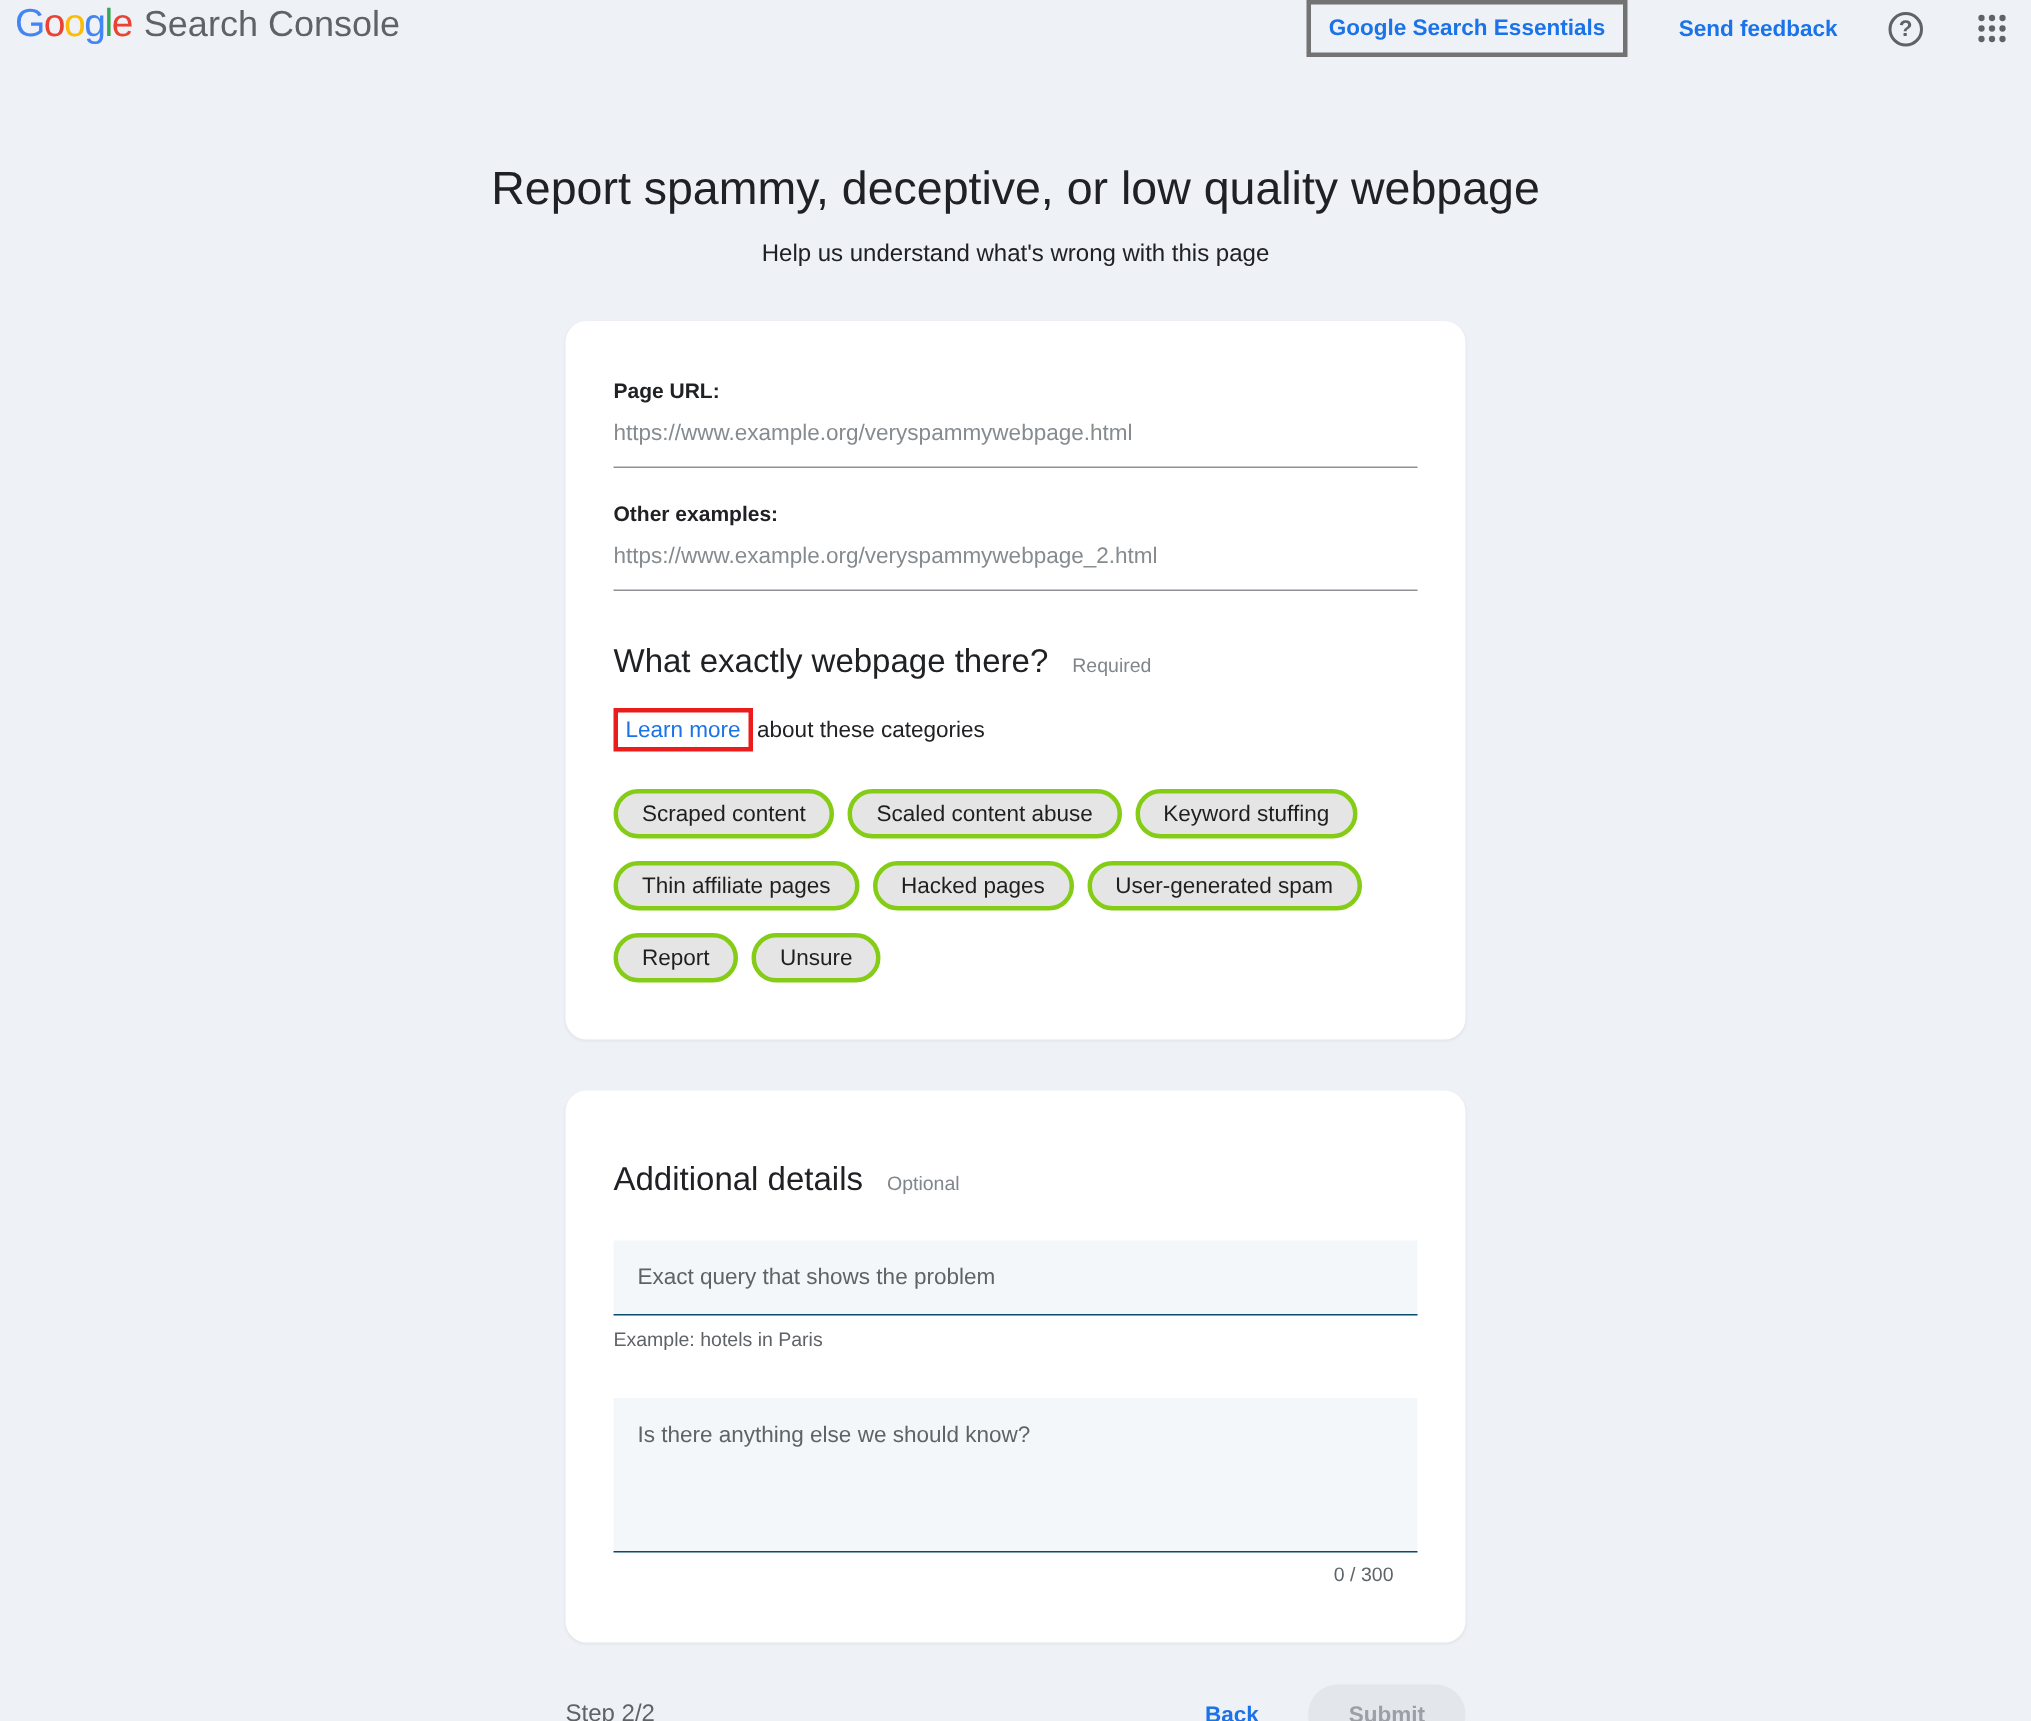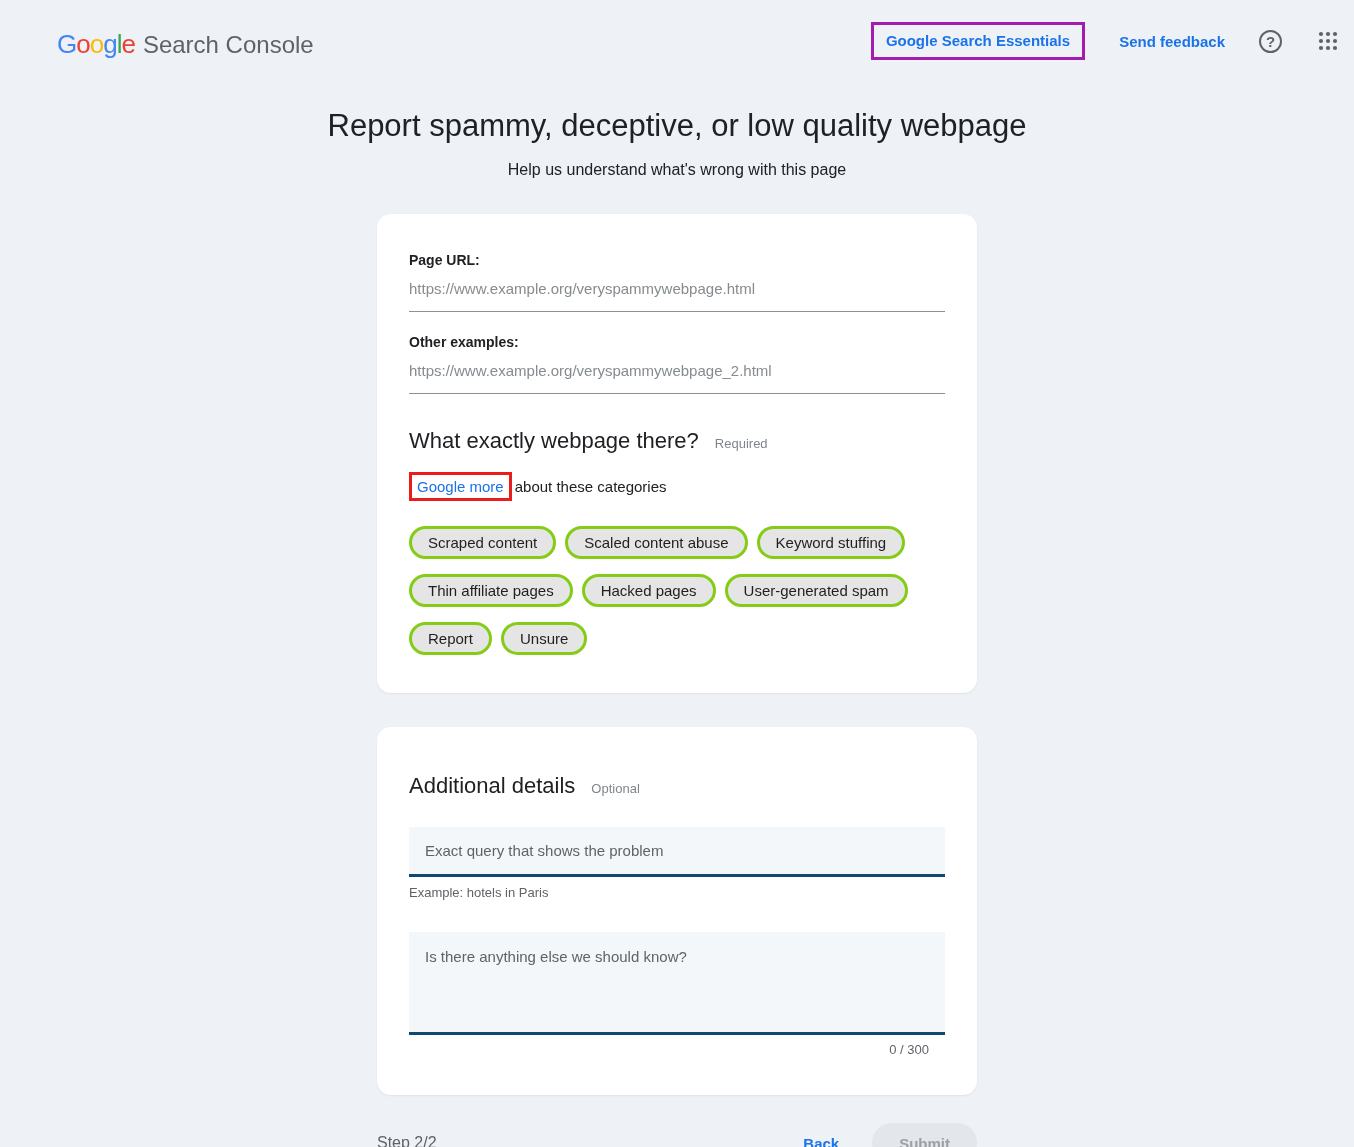--- a/index.html
+++ b/index.html
@@ -9,39 +9,38 @@
     min-height: 1147px;
     margin: 0 auto;
     font-family: "Liberation Sans", sans-serif;
     color: #202124;
   }
 
   
   .header {
     height: 60px;
     display: flex;
-    align-items: flex-end;
+    align-items: flex-start;
     justify-content: space-between;
     padding: 0 14px 0 10px;
-    margin-left: 47px;
   }
   .logo { display: flex; align-items: baseline; gap: 8px; cursor: pointer; }
   .logo-word { font-size: 26px; font-weight: 500; letter-spacing: -1px; }
   .logo-product { font-size: 24px; color: #5f6368; font-weight: 400; }
   .header-right { display: flex; align-items: center; gap: 34px; }
   .header-link {
     color: #1a73e8;
     font-size: 15px;
     font-weight: 600;
     text-decoration: none;
     cursor: pointer;
     white-space: nowrap;
   }
   .annotation-box-lg {
-    border: 3px solid #a21caf;
+    border: 3px solid #737373;
     padding: 7px 12px;
   }
   .help-icon {
     width: 23px; height: 23px;
     border: 2px solid #5f6368;
     border-radius: 50%;
     display: flex; align-items: center; justify-content: center;
     color: #5f6368;
     font-size: 15px;
     font-weight: 700;
@@ -111,21 +110,21 @@
     white-space: nowrap;
   }
 
   
   .details-head { display: flex; align-items: baseline; gap: 16px; margin-top: 8px; }
   .filled-input {
     display: block;
     width: 100%;
     background: #f4f7fa;
     border: none;
-    border-bottom: 3px solid #0c4a6e;
+    border-bottom: 1px solid #0c4a6e;
     font-family: "Liberation Sans", sans-serif;
     font-size: 15px;
     color: #202124;
     outline: none;
   }
   .filled-input::placeholder { color: #5f6368; opacity: 1; }
   .query-input { height: 50px; padding: 0 16px; margin-top: 28px; }
   .helper-text { font-size: 13px; color: #5f6368; margin-top: 8px; }
   .notes-input {
     height: 103px;
@@ -209,21 +208,21 @@
     <input class="url-input" type="text" placeholder="https://www.example.org/veryspammywebpage_2.html" style="">
   </div>
 
   <div class="question-row">
     <span class="section-heading">What exactly webpage there?</span>
     <span class="badge-note">Required</span>
   </div>
 
   <div class="learnmore-line">
     <span class="annotation-box-sm">
-      <a class="learn-link">Google more</a>
+      <a class="learn-link">Learn more</a>
     </span>
     <span>about these categories</span>
   </div>
 
   <div class="chips">
     <button class="chip">Scraped content</button>
     <button class="chip">Scaled content abuse</button>
     <button class="chip">Keyword stuffing</button>
     <button class="chip">Thin affiliate pages</button>
     <button class="chip">Hacked pages</button>

